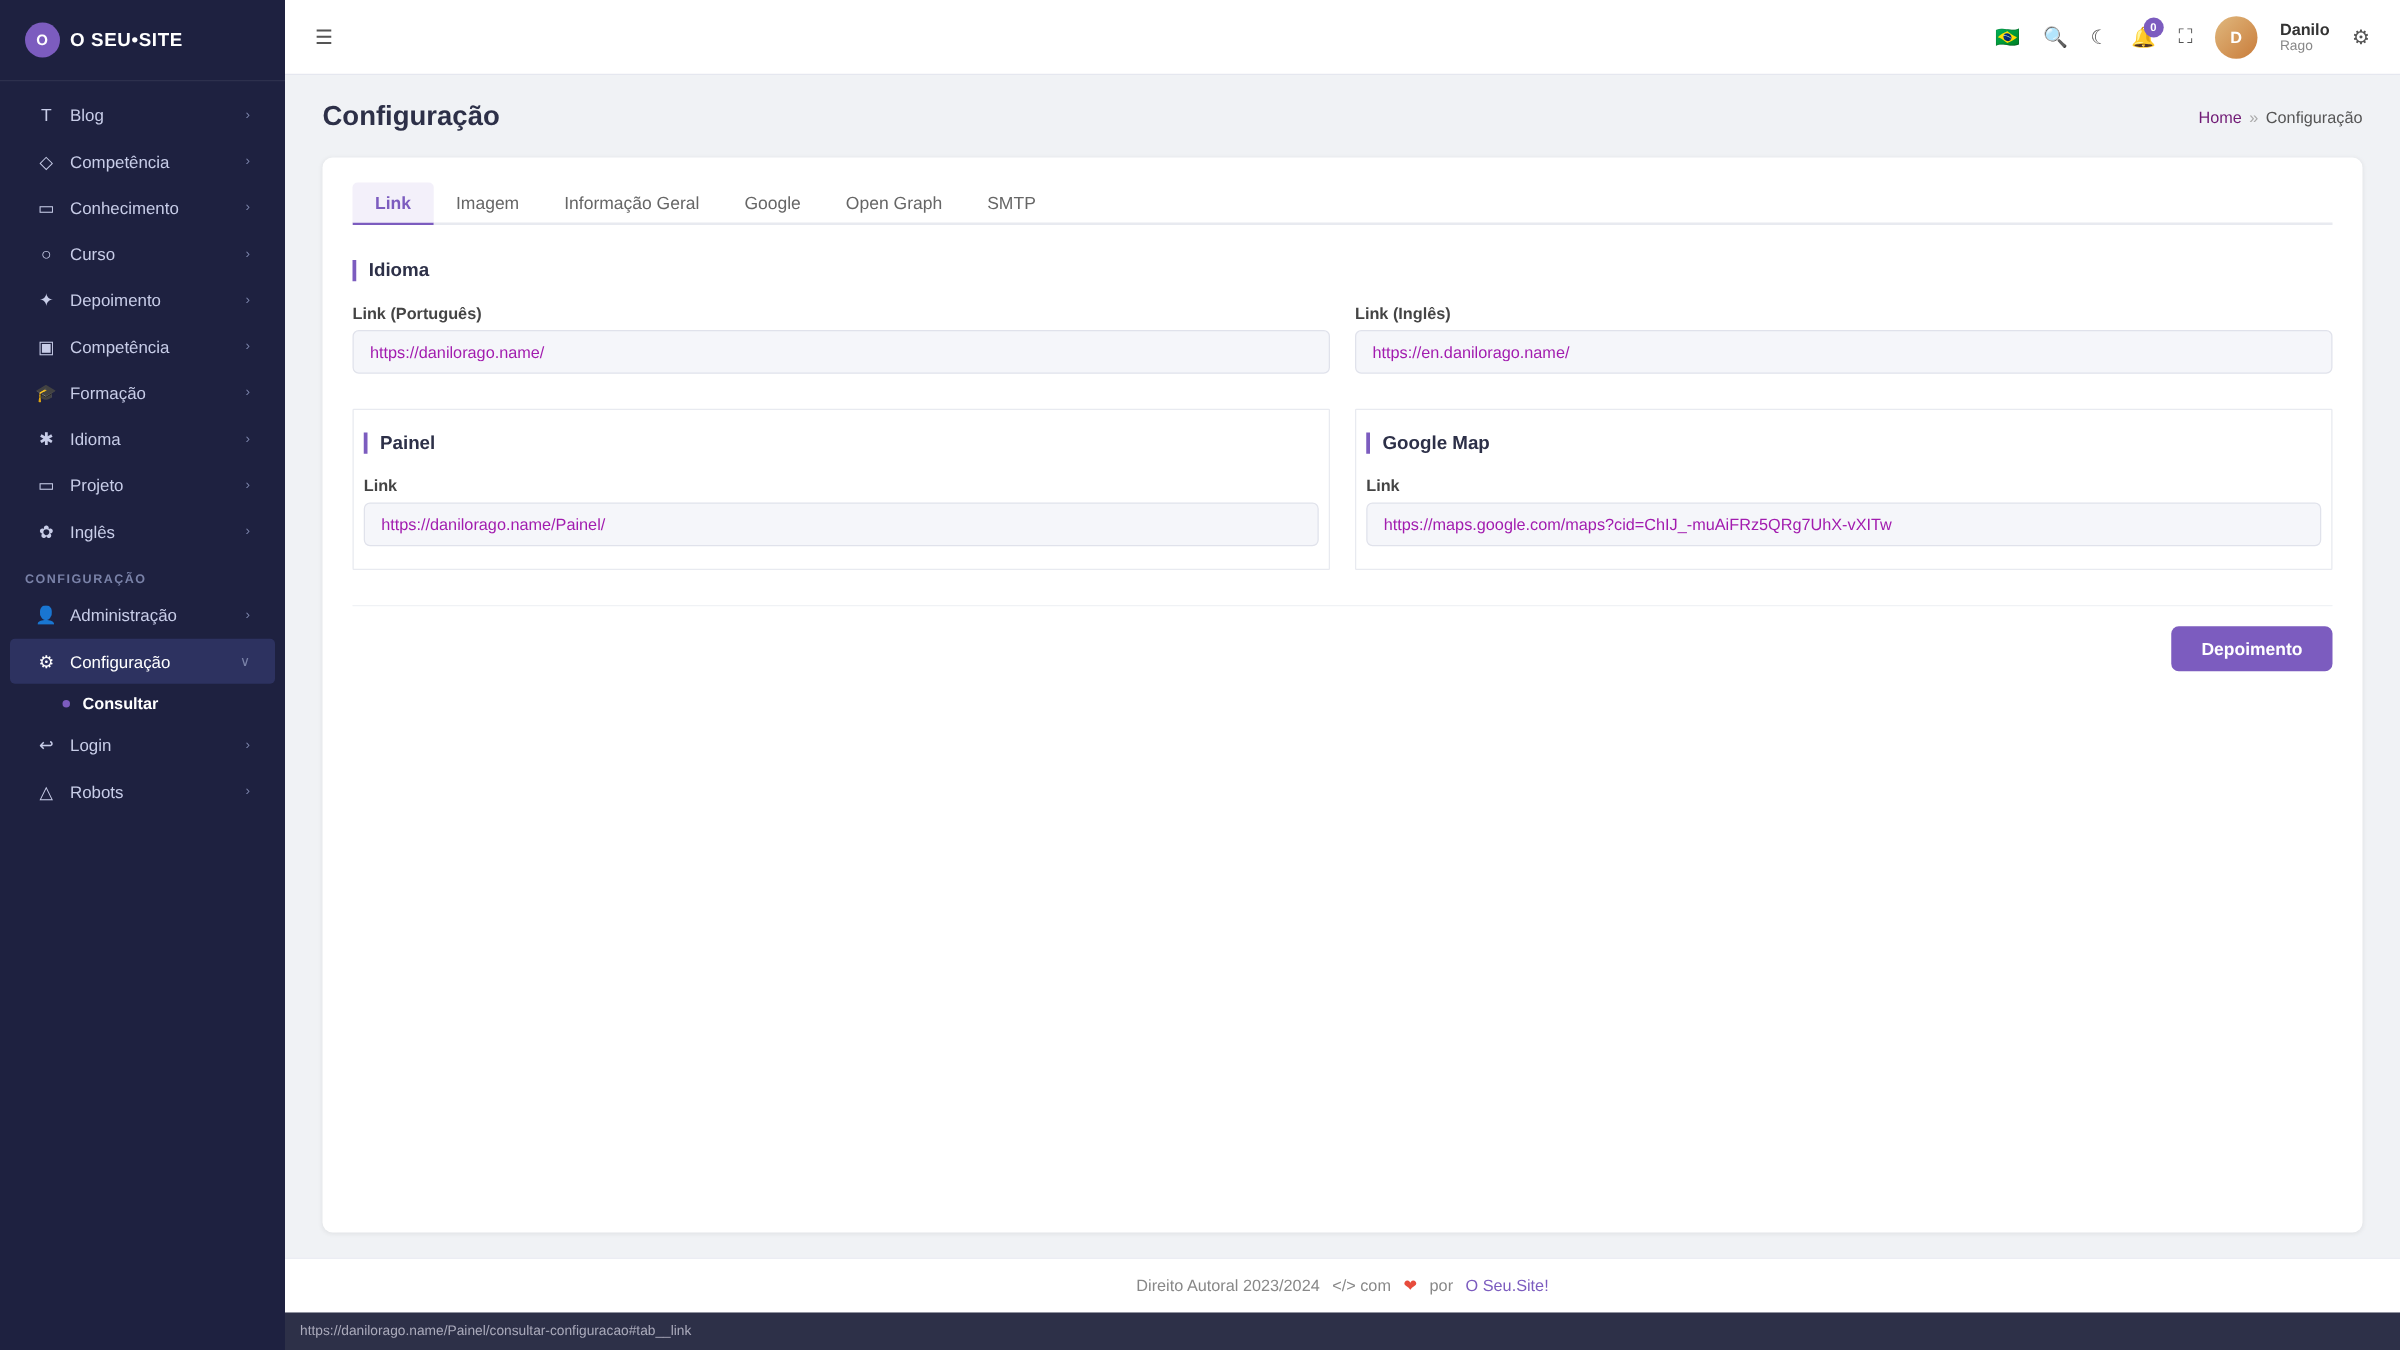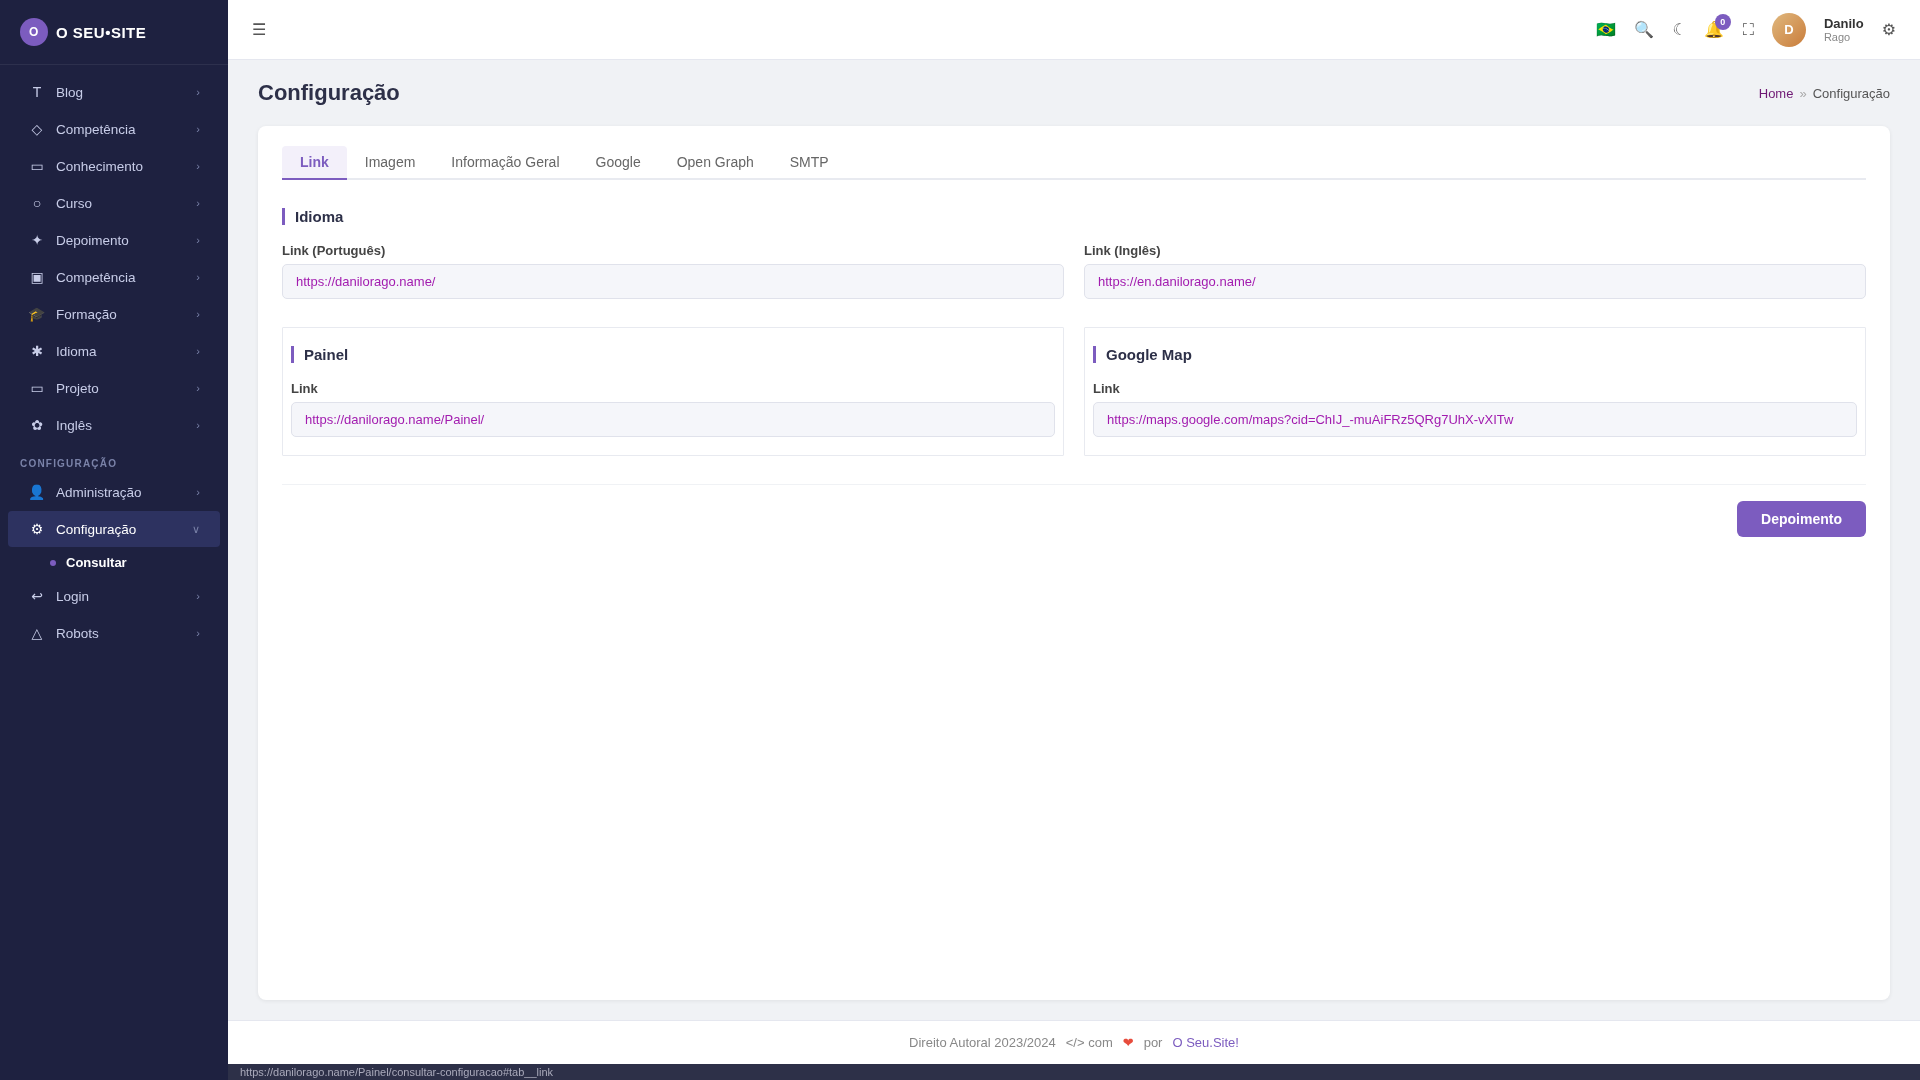--- a/index.html
+++ b/index.html
@@ -239,21 +239,21 @@
     }
     .footer-link { color: #7c5cbf; text-decoration: none; font-weight: 400; }
     .footer-heart { color: #e74c3c; }
 
     
     .status-bar {
       background: #2d3048;
       color: #aab;
       font-size: 11px;
       padding: 4px 12px;
-      height: 16px;
+      height: 30px;
       display: flex;
       align-items: center;
     }
   </style>
 </head>
 <body>
 
 <div class="sidebar">
   <div class="sidebar-logo">
     <div class="logo-icon">O</div>

